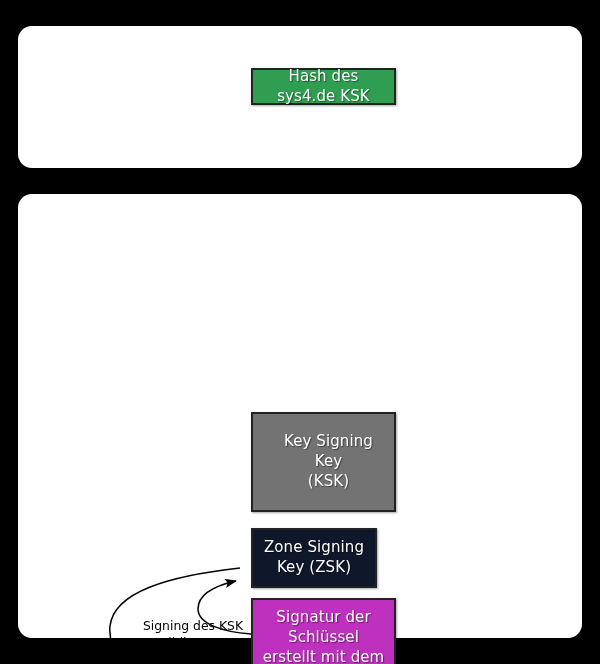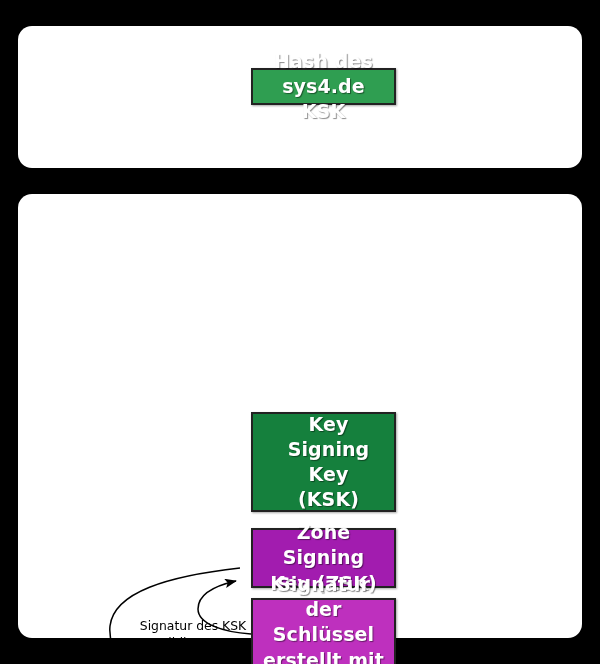--- a/index.html
+++ b/index.html
@@ -39,46 +39,46 @@
   }
   .node {
     position: absolute;
     box-sizing: border-box;
     border: 2px solid #222222;
     display: flex;
     align-items: center;
     justify-content: center;
     text-align: center;
     color: #ffffff;
-    font-weight: bold;
-    font-size: 19px;
+    font-weight: normal;
+    font-size: 15px;
     line-height: 1.32;
     letter-spacing: 0.1px;
     text-shadow: 1px 1px 1px rgba(0,0,0,0.45);
     padding: 2px 6px;
     box-shadow: 1px 1px 2px rgba(0,0,0,0.35);
   }
   .node span { display: block; white-space: pre-line; }
 
   #node-hash-ksk {
     left: 233px; top: 42px; width: 145px; height: 37px;
     background: #2f9e51;
   }
   #node-ds-sig {
     left: 233px; top: 84px; width: 145px; height: 77px;
     background: #169388;
   }
   #node-ksk {
     left: 233px; top: 218px; width: 145px; height: 100px;
-    background: #15803d;
+    background: #737373;
     padding-left: 16px;
   }
   #node-zsk {
-    left: 233px; top: 334px; width: 145px; height: 60px;
-    background: #a21caf;
+    left: 233px; top: 334px; width: 126px; height: 60px;
+    background: #0f172a;
   }
   #node-key-sig {
     left: 233px; top: 404px; width: 145px; height: 99px;
     background: #be30be;
   }
 
   .edge-label {
     position: absolute;
     color: #000000;
     font-size: 12.4px;
@@ -139,17 +139,17 @@
       <span>Zone Signing
 Key (ZSK)</span>
     </div>
     <div class="node" id="node-key-sig">
       <span>Signatur der
 Schlüssel
 erstellt mit dem
 KSK</span>
     </div>
 
-    <div class="edge-label" id="label-ksk-validates-zsk">Signatur des KSK
+    <div class="edge-label" id="label-ksk-validates-zsk">Signing des KSK
 validiert ZSK</div>
 
   </div>
 </div>
 
 </body></html>

